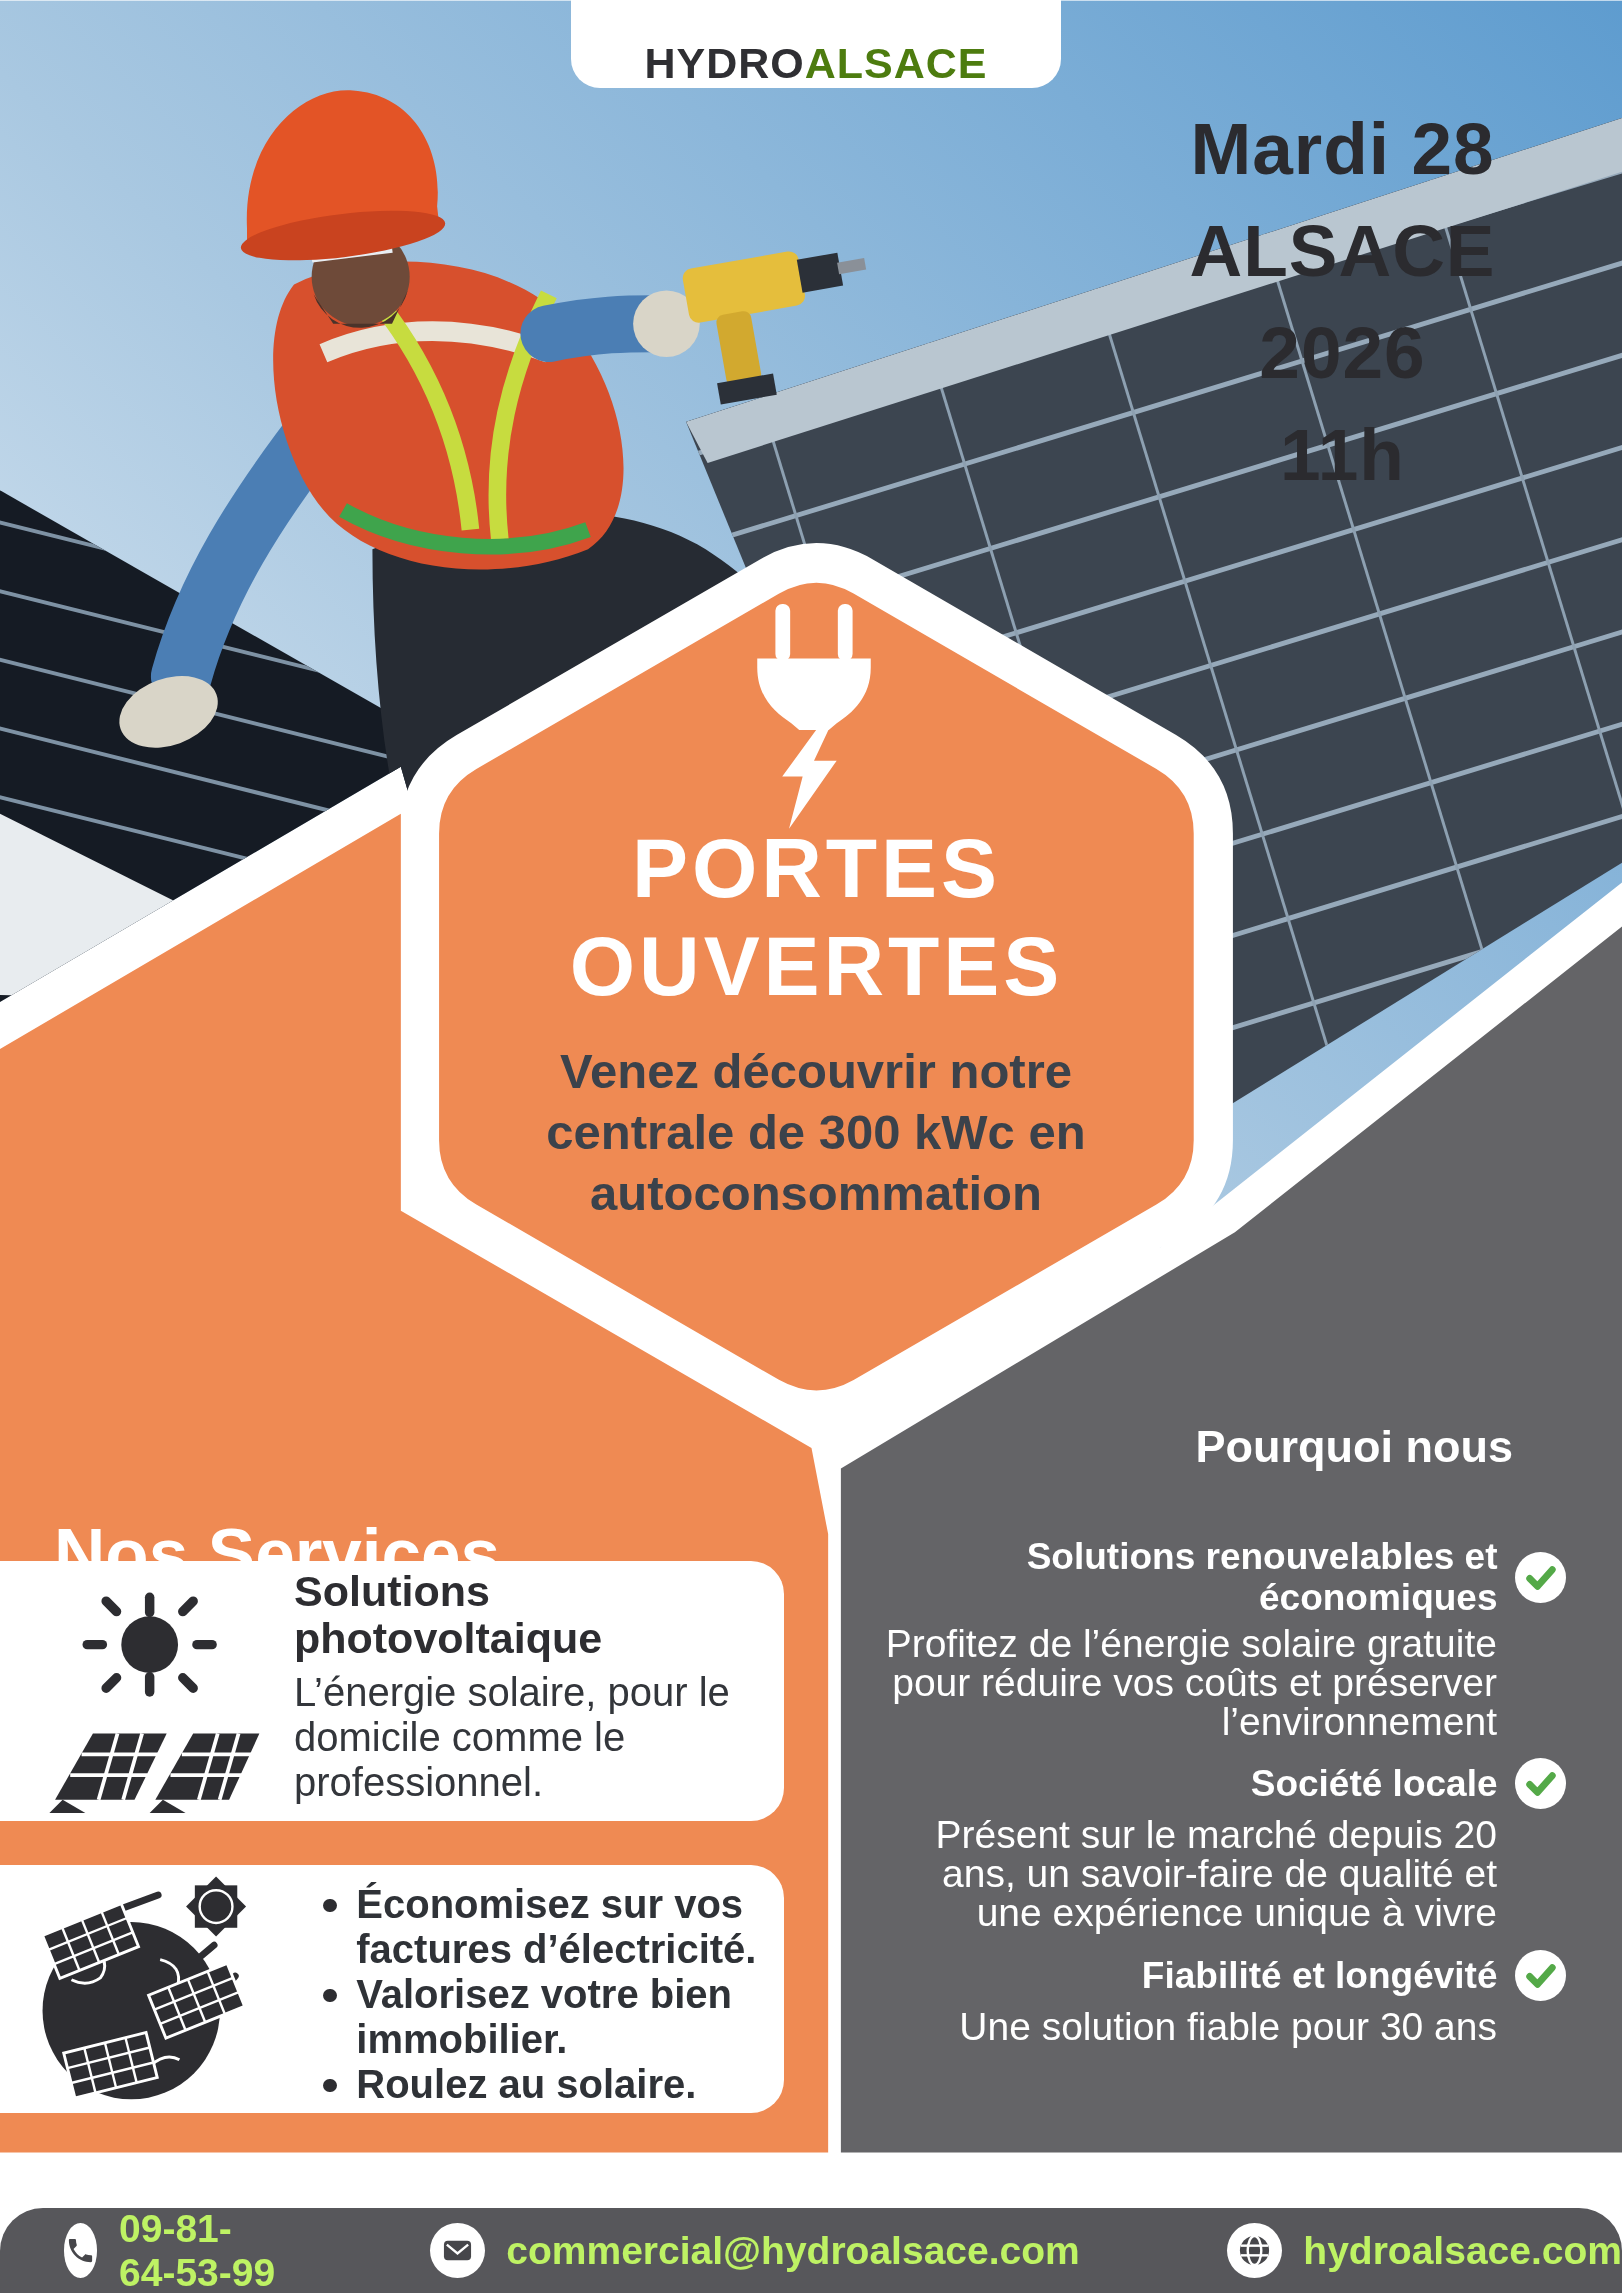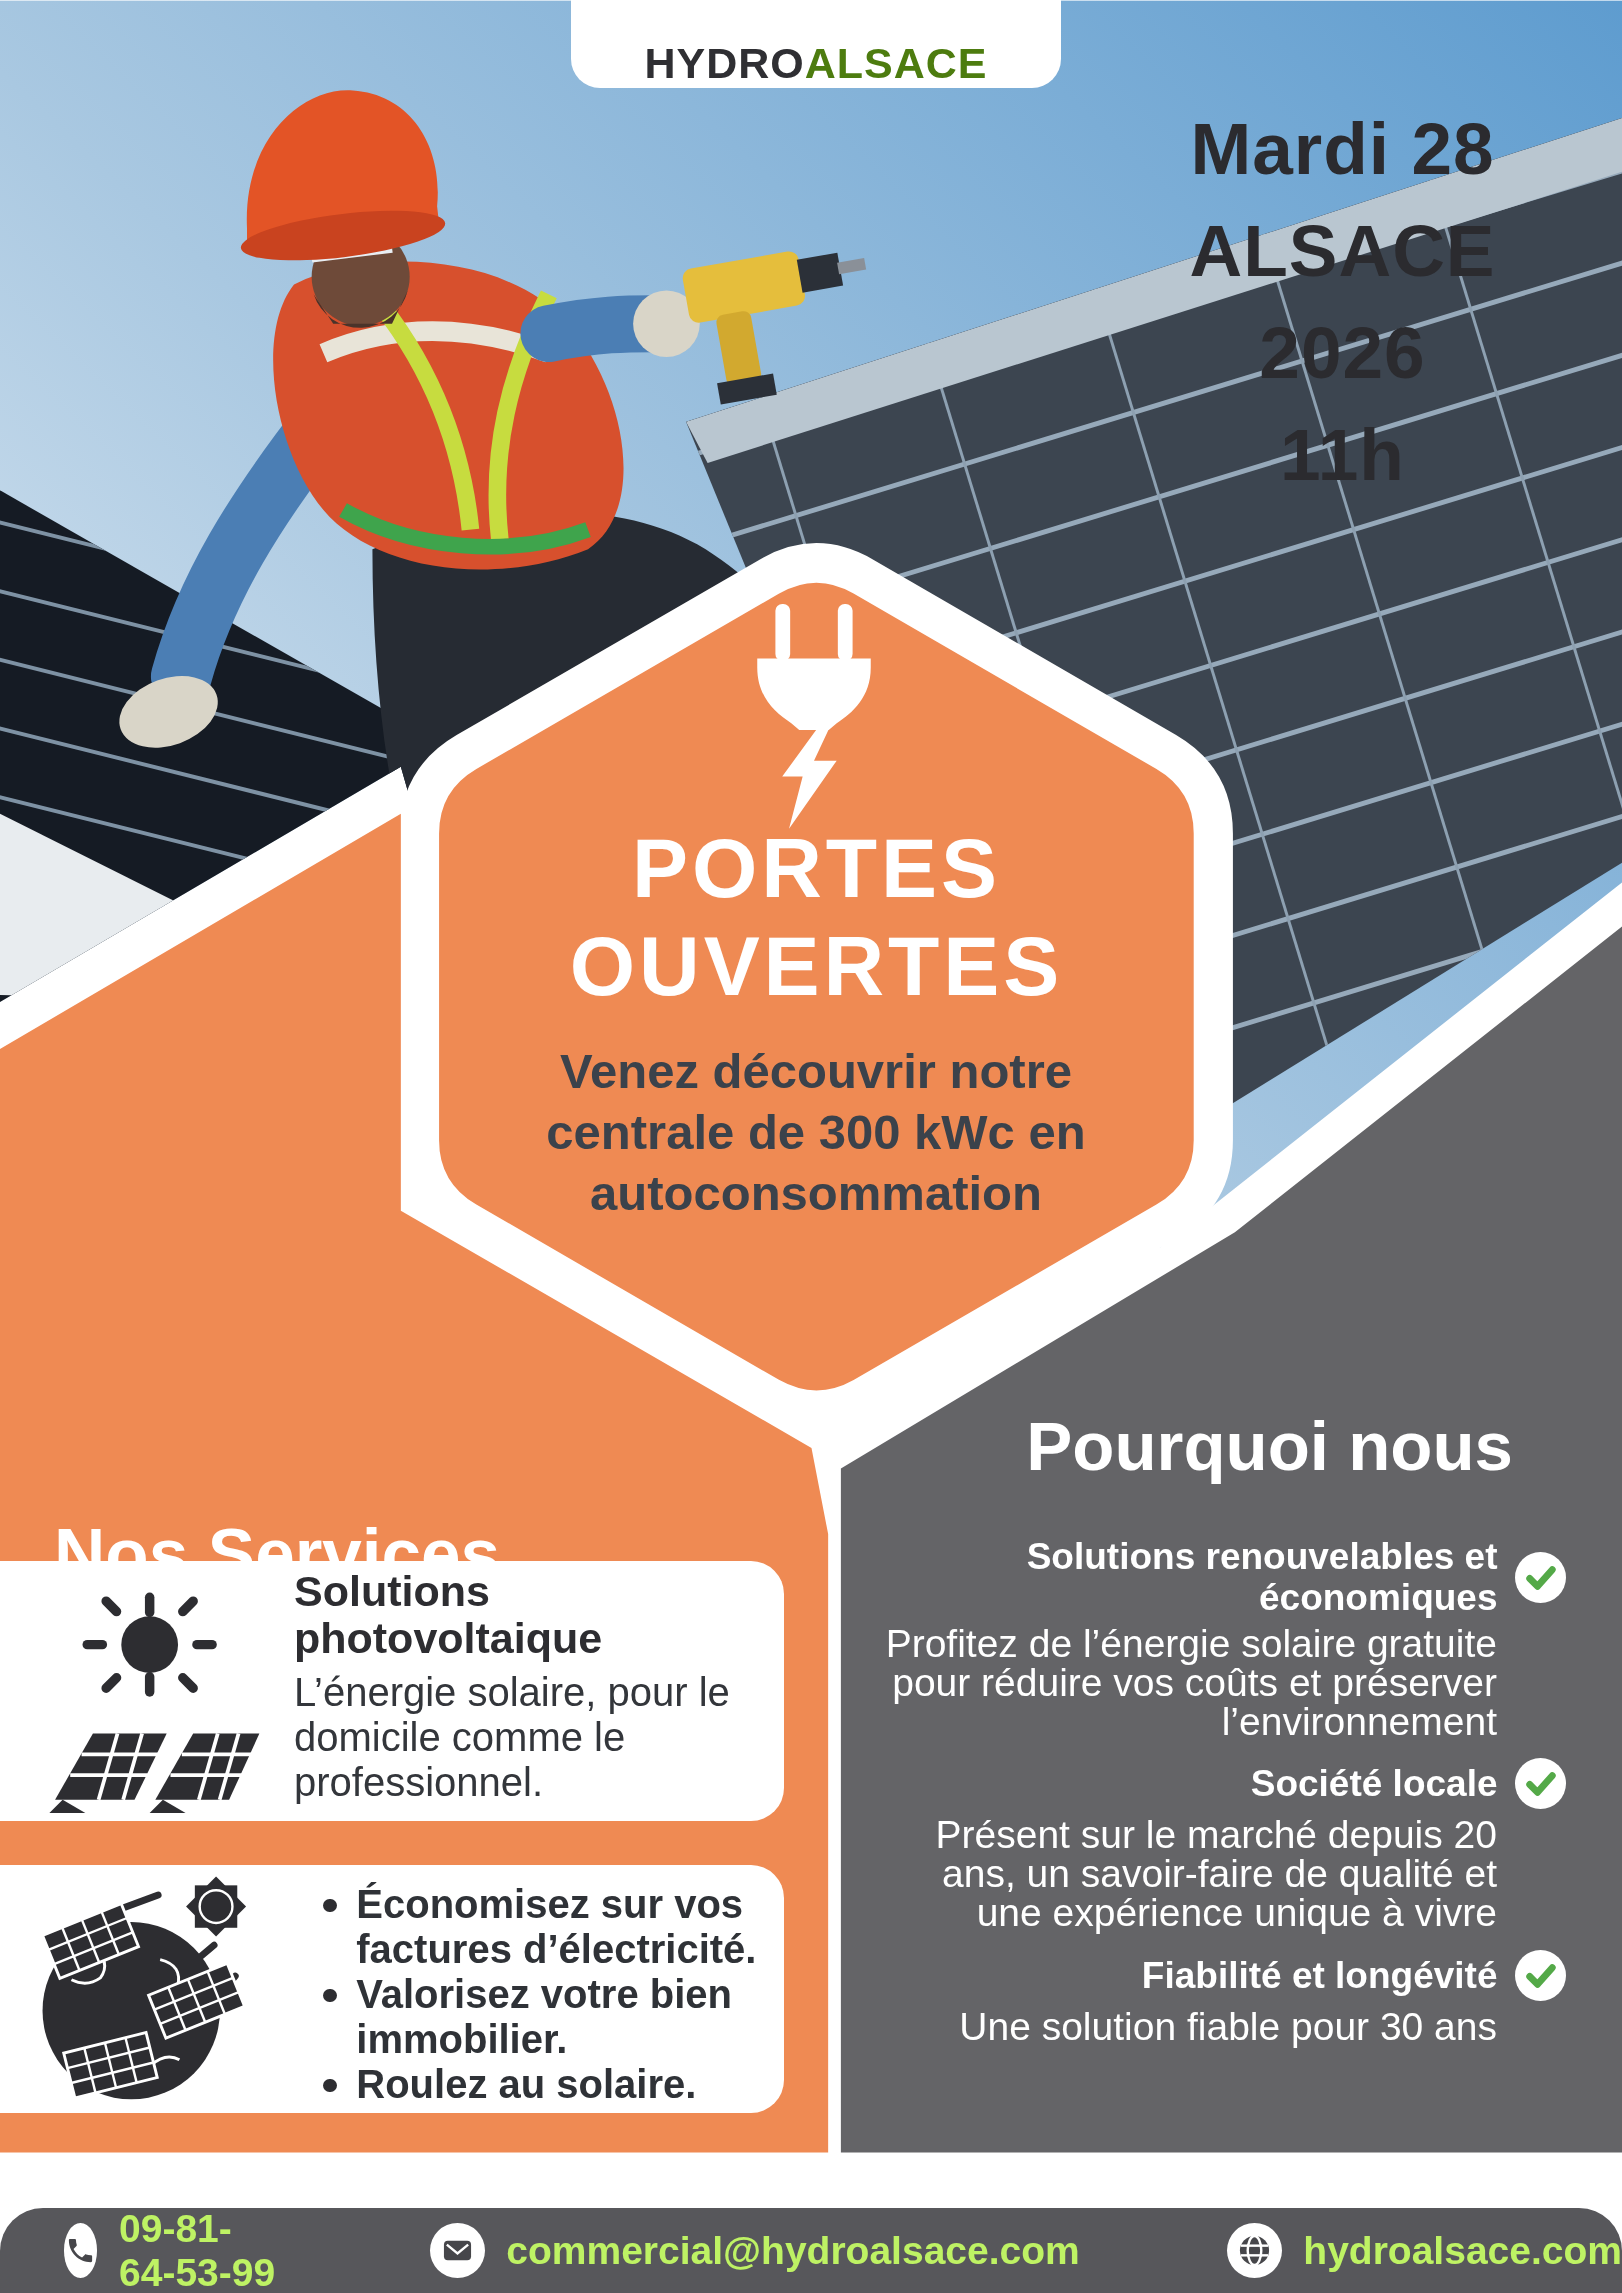--- a/index.html
+++ b/index.html
@@ -33,21 +33,21 @@
   .card-icon1{left:41px;top:1586px;width:223px;height:227px;}
   .card-icon2{left:31px;top:1868px;width:239px;height:241px;}
   .card1-title{left:294px;top:1568px;width:461px;color:#2D2D31;font-size:43px;font-weight:800;line-height:47px;}
   .card1-body{left:294px;top:1670px;width:470px;color:#33363B;font-size:40px;font-weight:500;line-height:45px;}
   .bullet-list{left:323px;top:1882px;width:451px;color:#2F3237;font-size:40px;font-weight:600;line-height:45px;}
   .bullet-row{display:flex;}
   .bullet-dot{flex:0 0 auto;width:13.7px;height:13.7px;border-radius:50%;background:#2D2D31;margin:16.7px 19.6px 0 0;}
 
   
   .why{left:872px;top:1409px;width:698px;color:#fff;}
-  .why-heading{text-align:right;padding-right:57px;font-size:69px;font-weight:800;line-height:76px;margin-bottom:51px;}
+  .why-heading{text-align:right;padding-right:57px;font-size:45px;font-weight:800;line-height:76px;margin-bottom:51px;}
   .why-item{margin-bottom:17.6px;}
   .why-title-row{display:flex;justify-content:flex-end;align-items:center;gap:17.6px;padding-right:3.9px;}
   .why-title{text-align:right;font-size:37px;font-weight:700;line-height:41px;max-width:549px;}
   .check-badge{flex:0 0 auto;width:51px;height:51px;}
   .why-body{text-align:right;padding-right:73px;font-size:39px;font-weight:400;line-height:39px;margin-top:5.9px;}
 
   
   .footer-bar{left:0;top:2208px;width:1622px;height:85px;background:#57575B;
       border-radius:43px 43px 0 0;display:flex;align-items:center;color:#bef264;}
   .footer-item{display:flex;align-items:center;gap:21.6px;font-size:39px;font-weight:700;}

